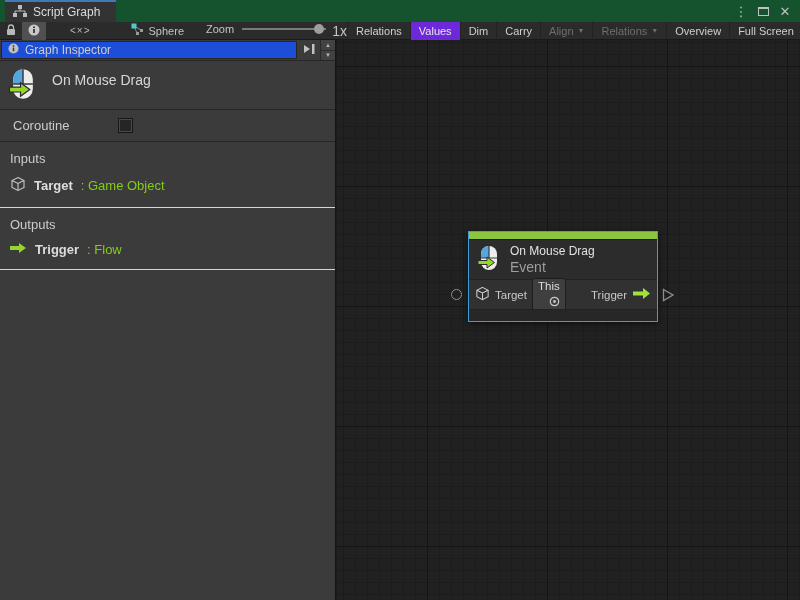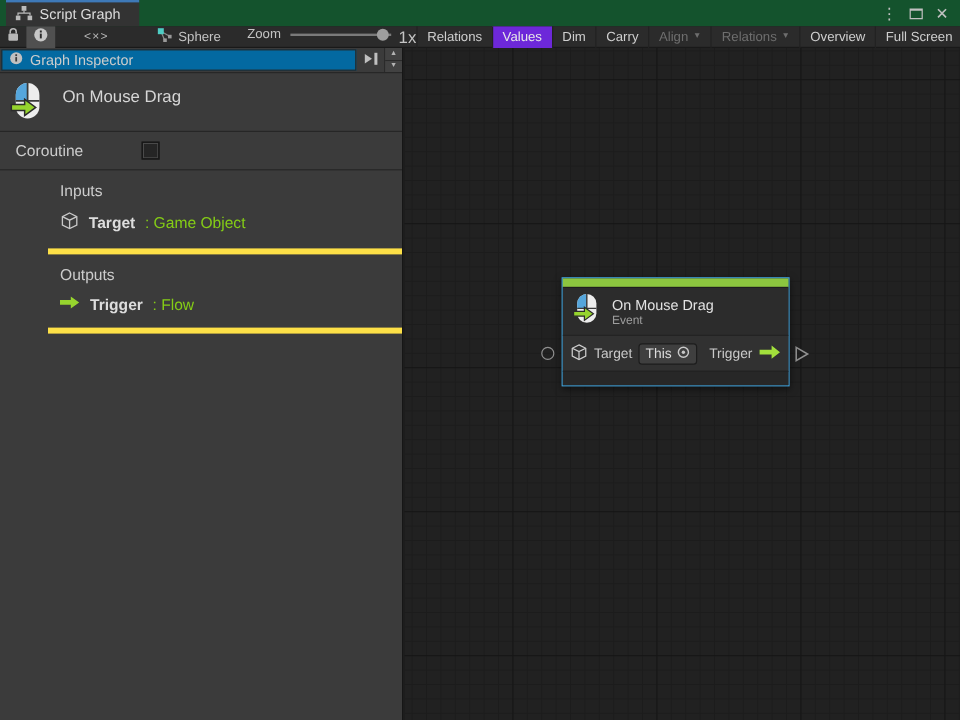--- a/index.html
+++ b/index.html
@@ -38,37 +38,37 @@
             white-space:nowrap; color:#cfcfcf; }
   .tb-btn.active { background:#6d28d9; color:#e8e8e8; }
   .tb-btn.disabled { color:#6e6e6e; }
   .caret { font-size:7px; line-height:1; }
 
   
   .inspector { position:absolute; top:40px; left:0; width:336px; bottom:0; background:#3b3b3b;
                border-right:1px solid #161616; display:flex; flex-direction:column; font-size:13px; }
   .insp-headrow { height:21px; display:flex; align-items:stretch; border-bottom:1px solid #272727; }
   .insp-titlebox { flex:1; display:flex; align-items:center; gap:6px; padding:0 6px; margin:1px;
-                   border:1px solid #262626; background:#0369a1; font-size:12px; color:#cccccc; }
+                   border:1px solid #262626; background:#1d4ed8; font-size:12px; color:#cccccc; }
   .dock-btn { display:flex; align-items:center; justify-content:center; width:22px; }
   .stepper { width:15px; display:flex; flex-direction:column; border-left:1px solid #2a2a2a; }
   .stepper > div { flex:1; display:flex; align-items:center; justify-content:center;
                    font-size:6px; color:#b4b4b4; background:#424242; }
   .stepper > div:first-child { border-bottom:1px solid #2a2a2a; }
 
   .insp-node-title { height:49px; display:flex; align-items:flex-start; gap:14px;
                      padding:7px 8px 0 8px; border-bottom:1px solid #262626; }
   .insp-node-title .title-text { font-size:14px; color:#d6d6d6; margin-top:4px; }
 
   .row-coroutine { height:32px; display:flex; align-items:center; border-bottom:1px solid #262626; }
   .row-coroutine .lbl { width:118px; padding-left:13px; color:#cccccc; }
   .checkbox { width:15px; height:15px; background:#252525; border:1px solid #161616;
               box-shadow:0 0 0 1px #4a4a4a inset; }
 
-  .insp-section { border-bottom:5px solid #fde047; padding:9px 0 12px 0;margin-left:40px; }
+  .insp-section { border-bottom:1px solid #fde047; padding:9px 0 12px 0; }
   .insp-section .sec-header { padding-left:10px; color:#cccccc; }
   .port-row { display:flex; align-items:center; gap:8px; padding-left:10px; margin-top:10px; }
   .port-row .pname { font-weight:bold; color:#dddddd; }
   .port-row .ptype { color:#84cc16; }
   .insp-fill { flex:1; }
 
   
   .canvas { position:absolute; top:40px; left:337px; right:0; bottom:0; background-color:#212121;
     background-image:
       linear-gradient(#151515 1px, transparent 1px),
@@ -79,27 +79,27 @@
     background-position:0 26px, 90px 0, 0 2px, 6px 0; }
 
   .node { position:absolute; left:131px; top:191px; width:190px; height:91px;
           border:1px solid #3e9fd8; background:#2a2a2a; box-shadow:0 2px 6px rgba(0,0,0,.55);
           display:flex; flex-direction:column; }
   .node-colorbar { height:8px; background:#8cc63f; border-bottom:1px solid #1e1e1e; }
   .node-header { height:39px; display:flex; align-items:center; gap:9px; padding:0 8px;
                  background:#2c2c2c; }
   .node-header .nh-text { display:flex; flex-direction:column; }
   .node-title { font-size:12px; color:#e2e2e2; }
-  .node-subtitle { font-size:10px; color:#9e9e9e; margin-top:1px; }
+  .node-subtitle { font-size:14px; color:#9e9e9e; margin-top:1px; }
   .node-ports { height:30px; display:flex; align-items:center; justify-content:space-between;
                 padding:0 6px; background:#313131; border-top:1px solid #232323; font-size:11.5px; }
   .pgroup { display:flex; align-items:center; gap:5px; }
   .plabel { color:#c9c9c9; }
-  .chip { display:inline-flex; align-items:center; gap:4px; padding:1px 5px; background:#3f3f3f;
-          border:1px solid #1d1d1d; border-radius:3px; color:#dddddd; }
+  .chip { display:inline-flex; align-items:flex-end; gap:4px; padding:1px 5px; background:#3f3f3f;
+          border:1px solid #1d1d1d; border-radius:3px; color:#dddddd;flex-direction:column; }
   .node-footer { flex:1; background:#272727; border-top:1px solid #222222; }
 
   .port-circle { position:absolute; left:114px; top:249px; width:11px; height:11px;
                  border:1.3px solid #909090; border-radius:50%; }
   .port-triangle { position:absolute; left:325px; top:248px; }
 </style>
 </head>
 <body>
 
 <div class="tabbar">

